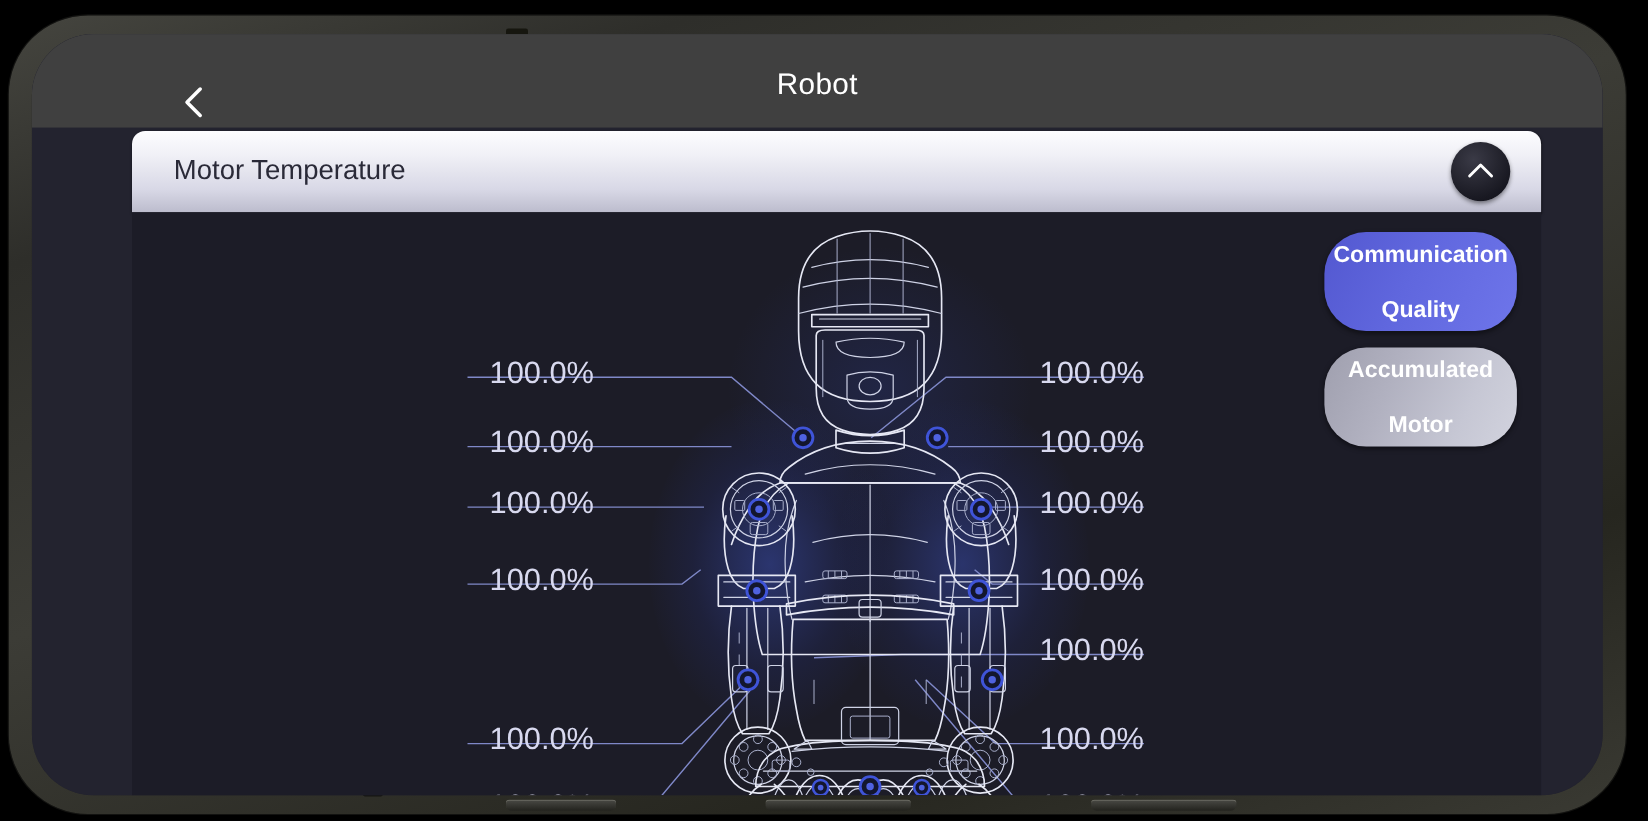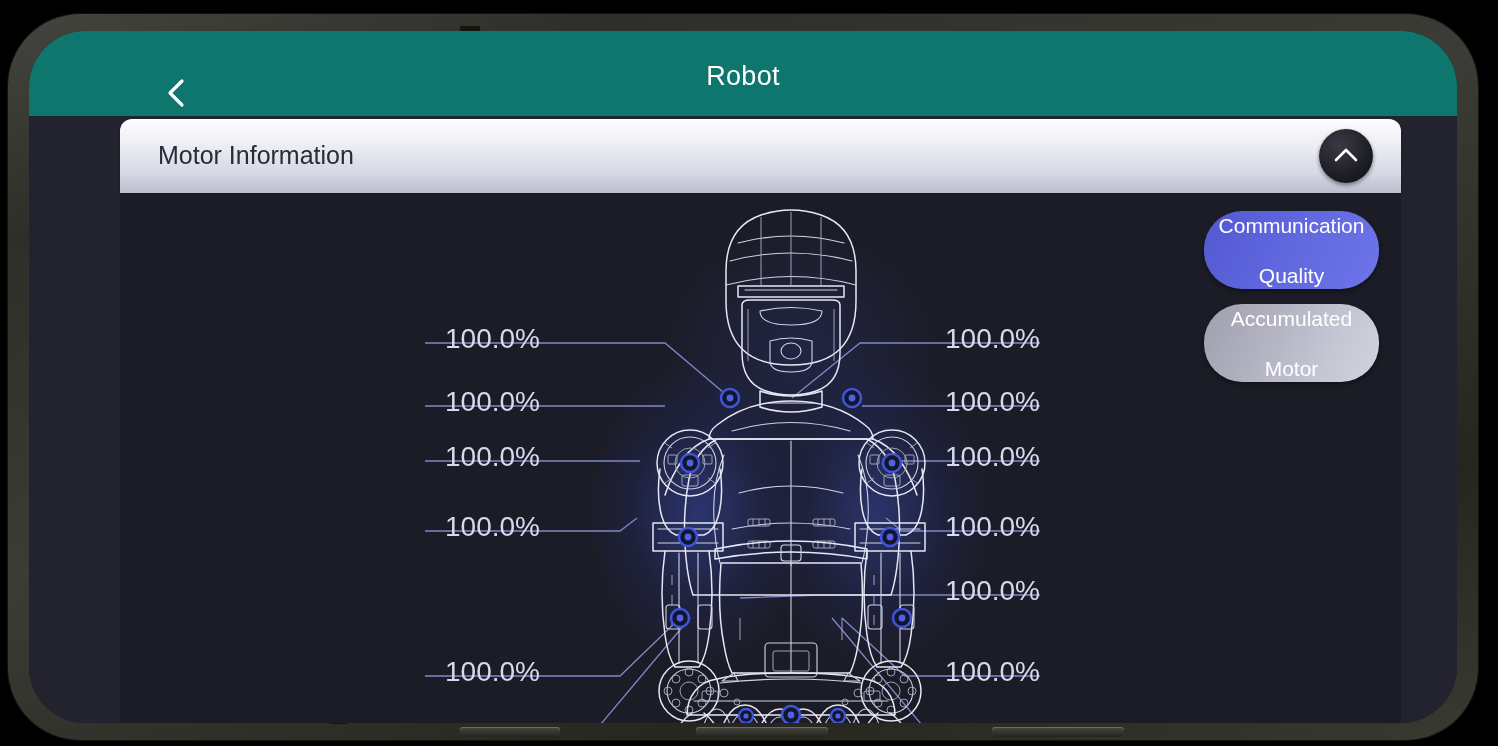--- a/index.html
+++ b/index.html
@@ -26,21 +26,21 @@
   
   .btn-edge{position:absolute;bottom:3px;height:10px;background:linear-gradient(180deg,#4a4a45,#23231e);border-radius:3px 3px 5px 5px;box-shadow:inset 0 1px 0 #6b6b63;}
   .btn-e1{left:452px;width:100px;}
   .btn-e2{left:688px;width:132px;}
   .btn-e3{left:984px;width:132px;}
   .nub-left{position:absolute;left:322px;bottom:16px;width:18px;height:14px;background:#141410;border-radius:2px;}
 
   
   .screen{position:absolute;left:0;top:0;width:1428px;height:692px;background:#23232f;}
 
-  .titlebar{position:absolute;left:0;top:0;width:100%;height:85px;background:#0f766e;}
+  .titlebar{position:absolute;left:0;top:0;width:100%;height:85px;background:#404040;}
   .back-btn{position:absolute;left:128px;top:42px;width:40px;height:40px;cursor:pointer;}
   .back-btn svg{display:block;}
   .title-text{position:absolute;left:0;top:30px;width:100%;text-align:center;
      color:#ffffff;font-size:27px;letter-spacing:.3px;}
 
   
   .card{position:absolute;left:91px;top:88px;width:1281px;height:604px;}
   .card-head{position:relative;height:74px;border-radius:12px 12px 0 0;
       background:linear-gradient(180deg,#fdfdff 0%,#f0f0f6 30%,#d8d8e6 72%,#bcbccd 100%);
       box-shadow:0 1px 2px rgba(0,0,0,.5);}
@@ -68,21 +68,21 @@
   .readout{position:absolute;font-size:28px;color:#d8d9ef;white-space:nowrap;}
   .readout.left{text-align:left;}
   .readout.right{text-align:right;}
 
   
   .sidebar{position:absolute;right:22px;top:18px;width:175px;}
   .pill{position:relative;width:175px;border-radius:38px;margin-bottom:15px;
      display:flex;align-items:center;justify-content:center;text-align:center;
      color:#ffffff;font-size:21px;line-height:25px;cursor:pointer;
      box-shadow:0 2px 5px rgba(0,0,0,.45);}
-  .pill.two-line{height:78px;}
+  .pill.two-line{height:90px;font-weight:bold;}
   .pill.one-line{height:70px;}
   .pill.inactive{background:linear-gradient(115deg,#9f9fae 0%,#b1b1c0 35%,#c6c7d4 72%,#d2d3de 100%);}
   .pill.active{background:linear-gradient(115deg,#5358d0 0%,#6067de 45%,#6e75ea 100%);}
   .pill span{display:block;padding:0 10px;}
 </style>
 </head>
 <body>
 
 <div id="stage">
 
@@ -101,21 +101,21 @@
             <svg width="40" height="40" viewBox="0 0 40 40">
               <path d="M25 8 L13 20 L25 32" fill="none" stroke="#ffffff" stroke-width="3.2" stroke-linecap="round" stroke-linejoin="round"></path>
             </svg>
           </div>
           <div class="title-text">Robot</div>
         </div>
 
         <div class="card">
 
           <div class="card-head">
-            <div class="card-head-title">Motor Information</div>
+            <div class="card-head-title">Motor Temperature</div>
             <div class="collapse-btn">
               <svg width="26" height="22" viewBox="0 0 26 22">
                 <path d="M3 15 L13 5 L23 15" fill="none" stroke="#ffffff" stroke-width="2.6" stroke-linecap="round" stroke-linejoin="round"></path>
               </svg>
             </div>
           </div>
 
           <div class="card-body">
 
             <div class="glow glow-c"></div>

